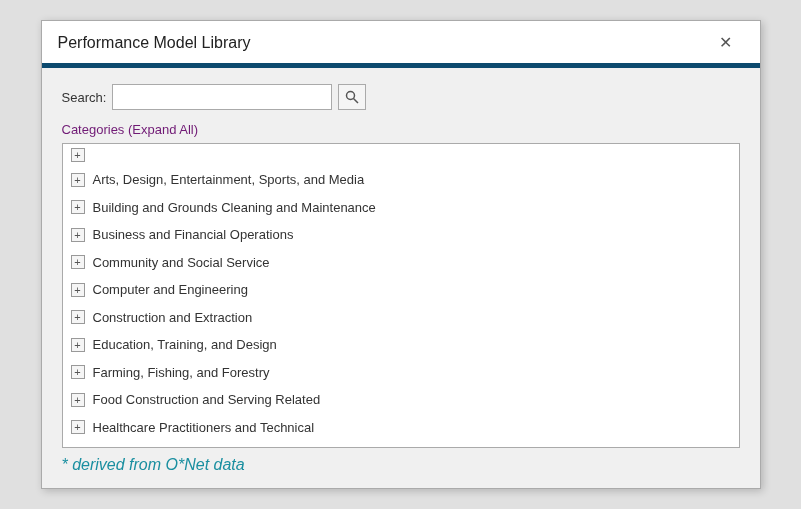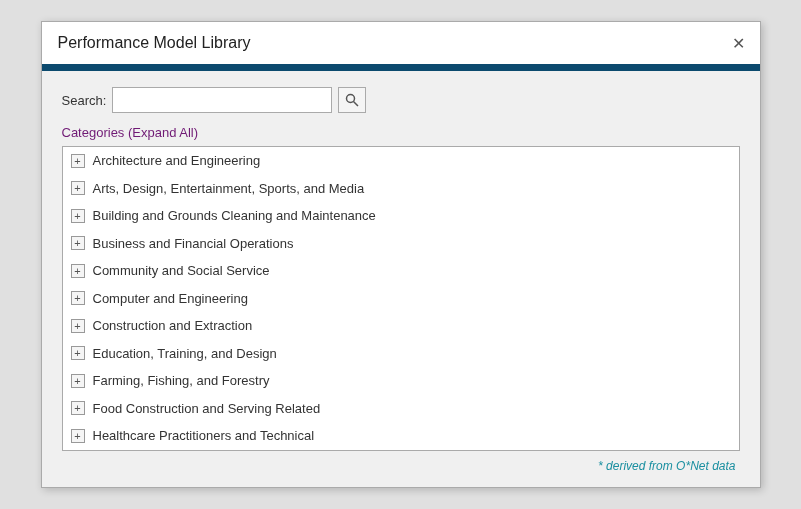--- a/index.html
+++ b/index.html
@@ -16,25 +16,25 @@
     .dialog {
       background: #f0f0f0;
       border: 1px solid #aaa;
       width: 720px;
       min-height: 460px;
       position: relative;
       box-shadow: 2px 2px 8px rgba(0,0,0,0.2);
     }
     .title-bar {
       background: #fff;
-      padding: 12px 8px 10px 16px;
+      padding: 12px 21px 10px 16px;
       display: flex;
       justify-content: space-between;
-      align-items: flex-start;
-      border-bottom: 7px solid #0c4a6e;
+      align-items: center;
+      border-bottom: 5px solid #0c4a6e;
     }
     .title-text {
       font-size: 16px;
       font-weight: normal;
       color: #222;
     }
     .close-btn {
       cursor: pointer;
       font-size: 16px;
       color: #555;
@@ -108,23 +108,23 @@
       width: 14px;
       height: 14px;
       border: 1px solid #999;
       margin-right: 8px;
       flex-shrink: 0;
       font-size: 11px;
       color: #555;
       background: #f5f5f5;
     }
     .footer-text {
-      text-align: right;
+      text-align: left;
       color: #1a8fa0;
-      font-size: 12px;
+      font-size: 16px;
       padding: 8px 4px 4px 0;
       font-style: italic;
     }
     
     .list-container::-webkit-scrollbar { width: 14px; }
     .list-container::-webkit-scrollbar-track { background: #f0f0f0; border-left: 1px solid #ccc; }
     .list-container::-webkit-scrollbar-thumb { background: #c0c0c0; border: 1px solid #aaa; }
     .dialog-wrapper {
       position: relative;
     }
@@ -153,21 +153,20 @@
         </button>
       </div>
 
       <div class="categories-header">
         <span>Categories </span><span>(Expand All)</span>
       </div>
 
       <div class="list-container">
       <div class="list-item">
             <span class="expand-icon">+</span>
-            <span>Architecture and Engineering</span>
           </div>
           <div class="list-item">
             <span class="expand-icon">+</span>
             <span>Arts, Design, Entertainment, Sports, and Media</span>
           </div>
           <div class="list-item">
             <span class="expand-icon">+</span>
             <span>Building and Grounds Cleaning and Maintenance</span>
           </div>
           <div class="list-item">

